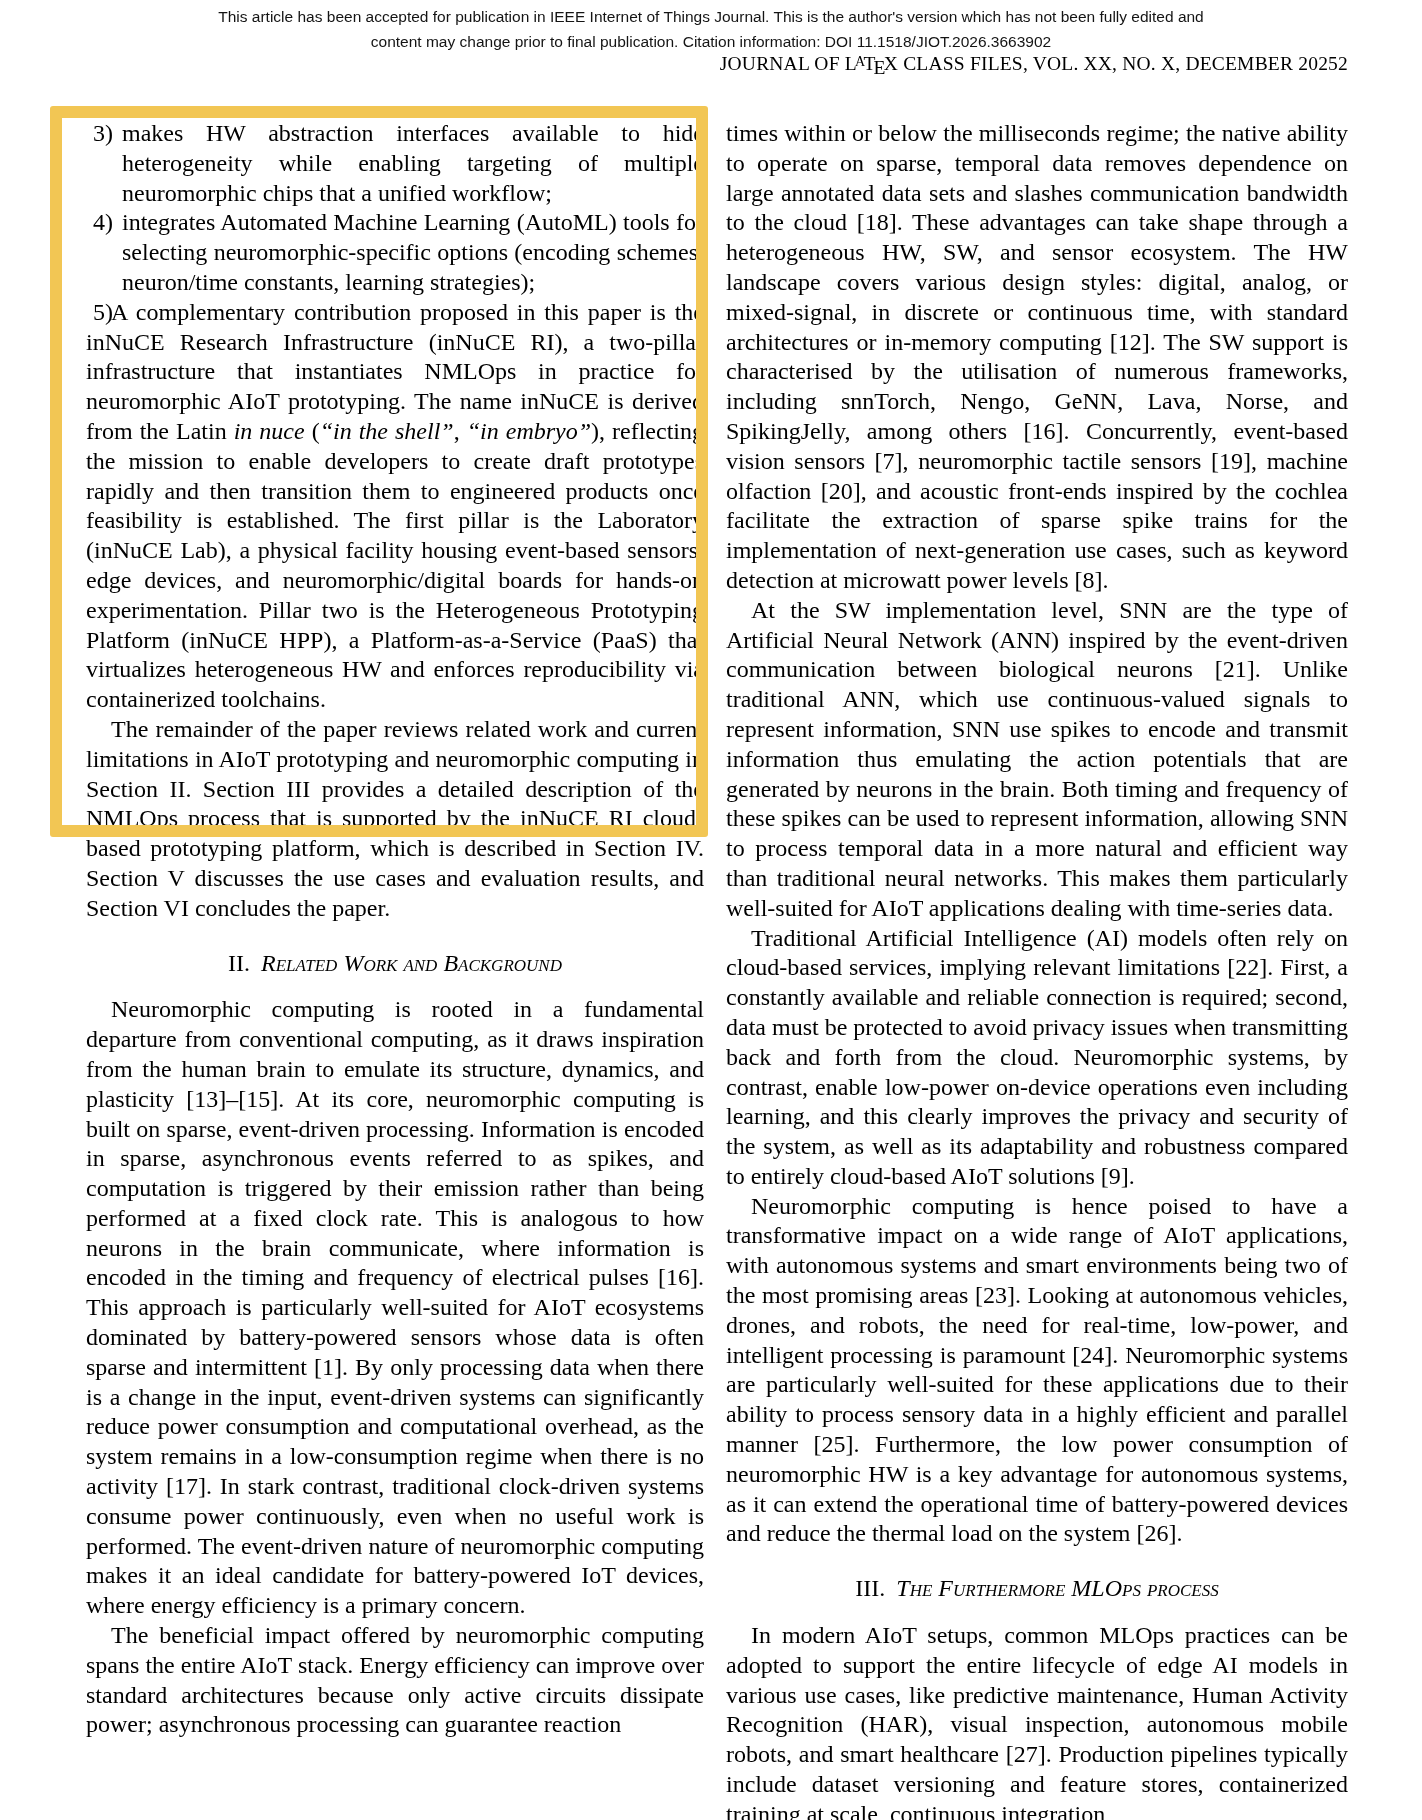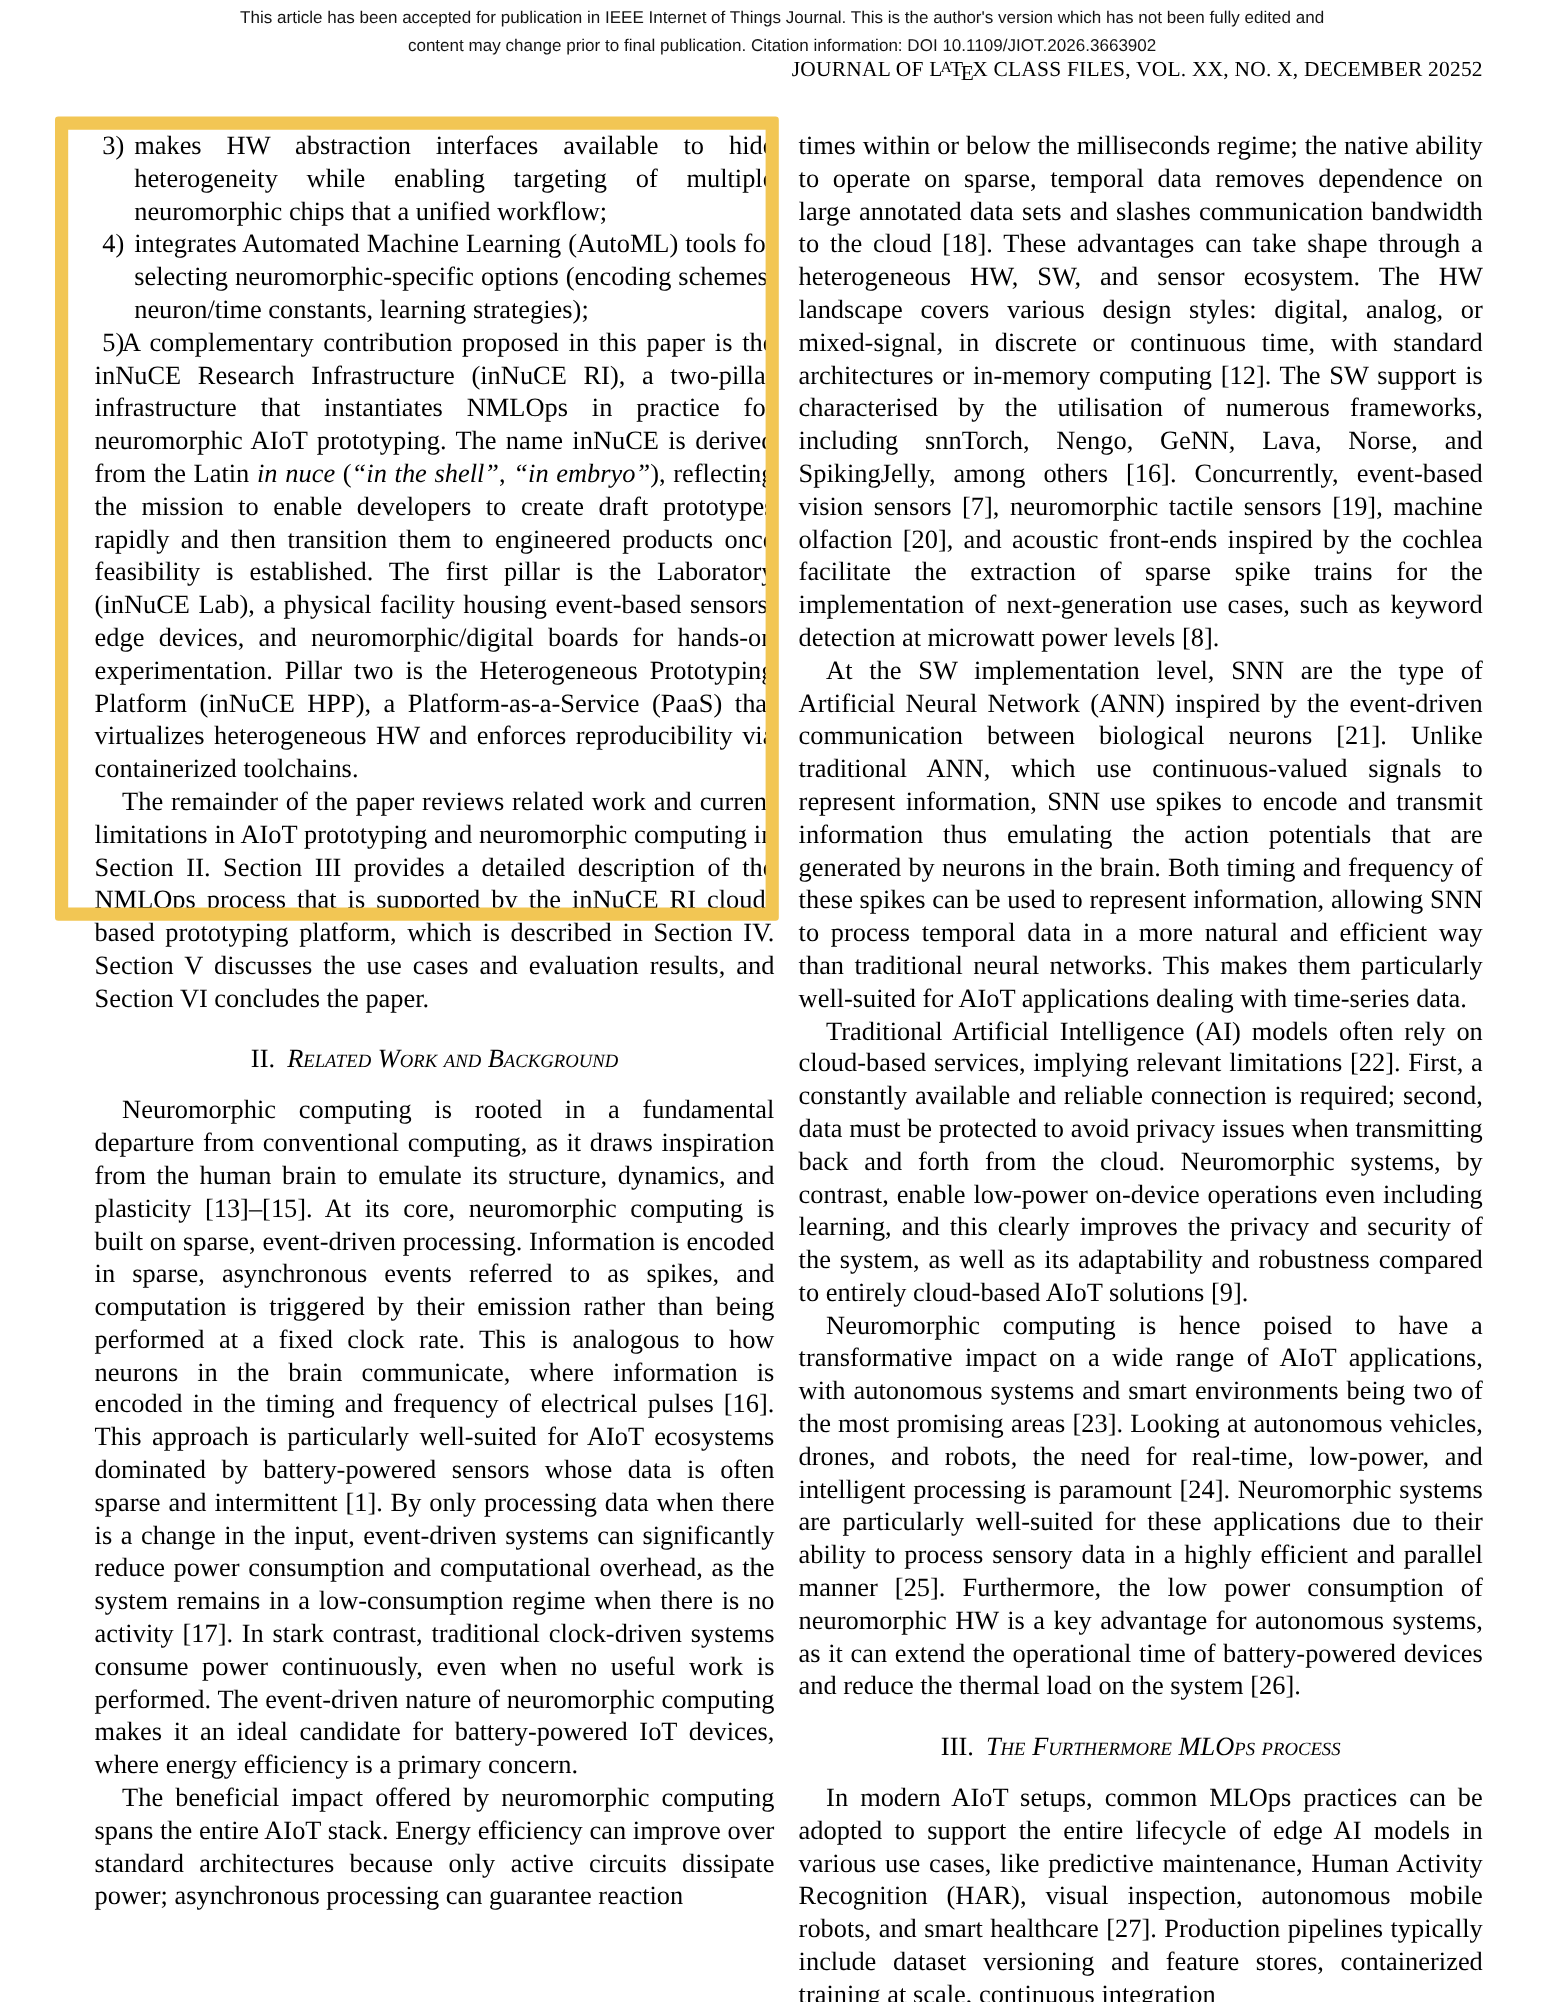--- a/index.html
+++ b/index.html
@@ -52,21 +52,21 @@
     box-sizing:border-box; pointer-events:none; z-index:5;
   }
 </style>
 </head>
 <body>
 
 <div class="page">
 
   <div class="notice">
     <div>This article has been accepted for publication in IEEE Internet of Things Journal. This is the author's version which has not been fully edited and</div>
-    <div>content may change prior to final publication. Citation information: DOI 10.1109/JIOT.2026.3663902</div>
+    <div>content may change prior to final publication. Citation information: DOI 11.1518/JIOT.2026.3663902</div>
   </div>
 
   <div class="running-header">
     <div><span>JOURNAL OF L</span><span class="lx-a">A</span><span>T</span><span class="lx-e">E</span><span>X CLASS FILES, VOL. XX, NO. X, DECEMBER 2025</span></div>
     <div>2</div>
   </div>
 
   <div class="col col-left">
 
     <div class="li">

